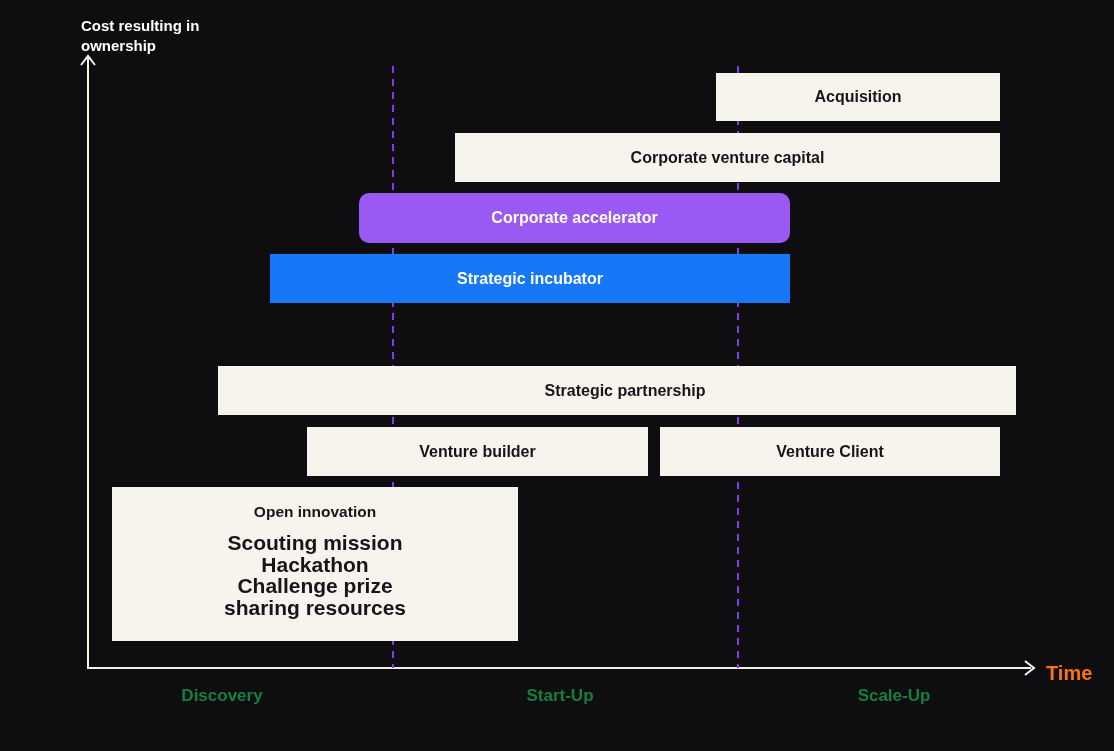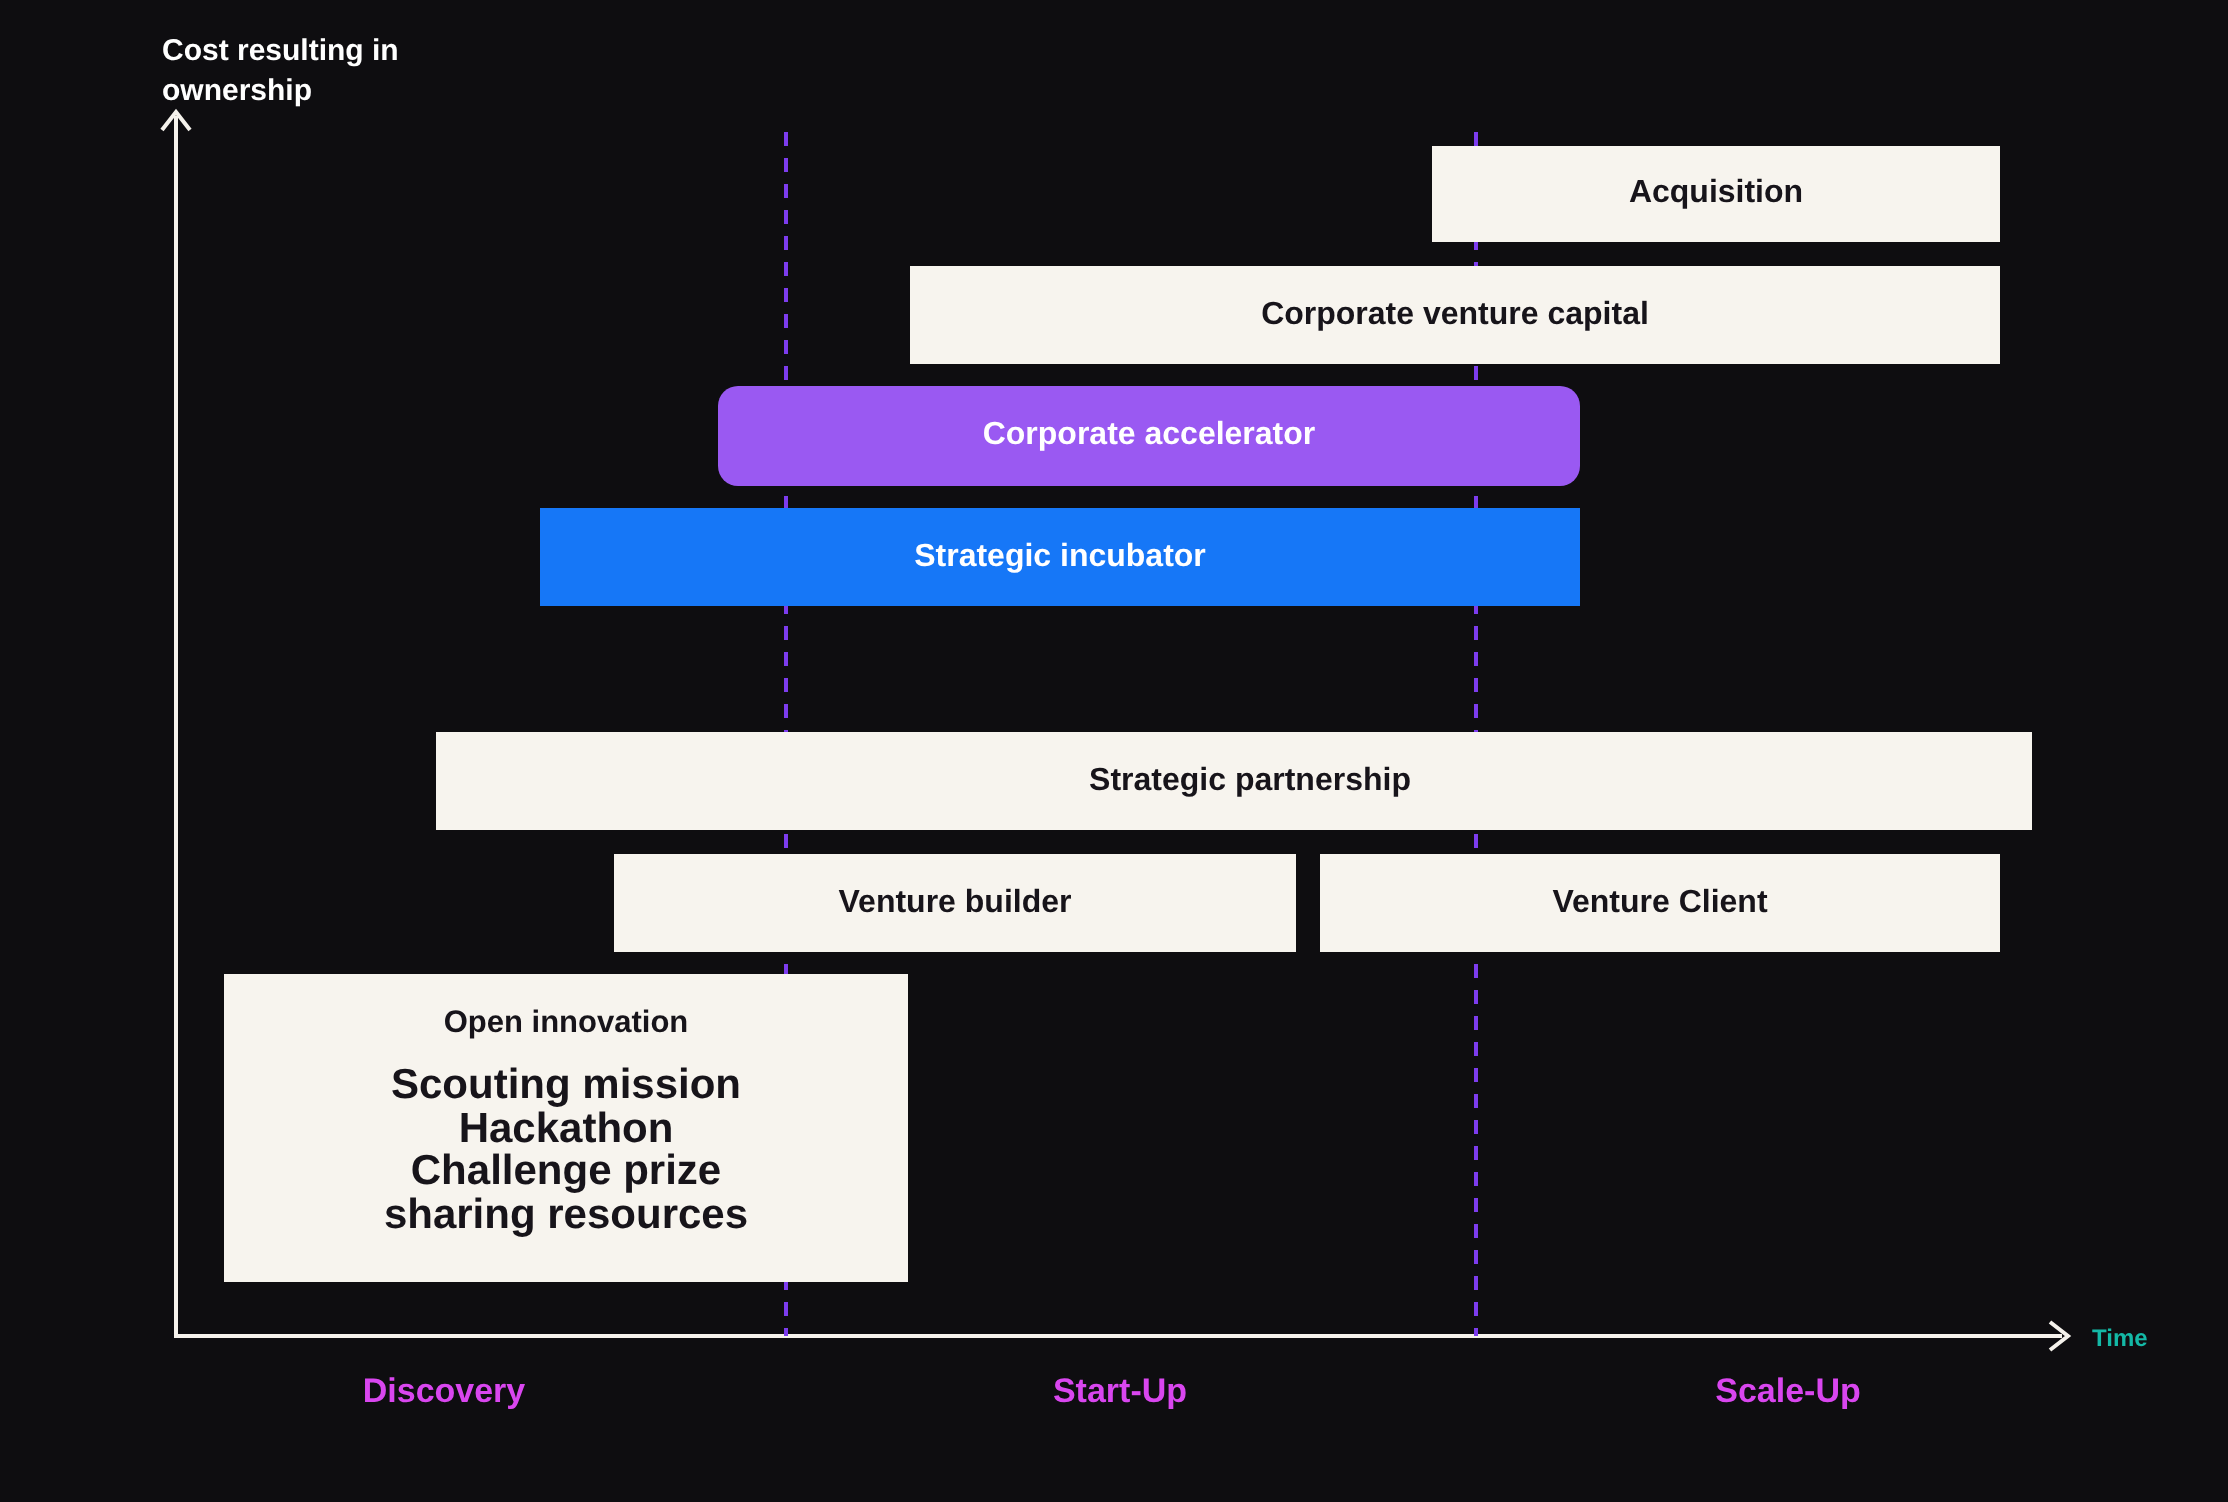--- a/index.html
+++ b/index.html
@@ -50,22 +50,22 @@
   }
   .x-axis-arrow {
     position: absolute;
     left: 1022px;
     top: 659px;
   }
   .time-label {
     position: absolute;
     left: 1046px;
     top: 662px;
-    color: #14b8a6;
-    font-size: 12px;
+    color: #f97316;
+    font-size: 20px;
   }
 
   
   .divider {
     position: absolute;
     top: 66px;
     width: 2px;
     height: 602px;
     background: repeating-linear-gradient(
       to bottom,
@@ -97,21 +97,21 @@
   .bar-incubator          { left: 270px; top: 254px; width: 520px; height: 49px; }
   .bar-strategic          { left: 218px; top: 366px; width: 782px; height: 49px; padding-left: 16px; }
   .bar-venture-builder    { left: 307px; top: 427px; width: 341px; height: 49px; }
   .bar-venture-client     { left: 660px; top: 427px; width: 340px; height: 49px; }
 
   
   .open-box {
     position: absolute;
     left: 112px;
     top: 487px;
-    width: 342px;
+    width: 406px;
     height: 154px;
     background: #F7F4EE;
     color: #17141A;
     z-index: 2;
     text-align: center;
     box-sizing: border-box;
     padding-top: 14px;
   }
   .open-box .title {
     font-size: 15.5px;
@@ -121,21 +121,21 @@
     margin-top: 10px;
     font-size: 21px;
     line-height: 21.5px;
   }
 
   
   .x-tick {
     position: absolute;
     top: 686px;
     transform: translateX(-50%);
-    color: #d946ef;
+    color: #15803d;
     font-size: 17px;
   }
   .tick-discovery { left: 222px; }
   .tick-startup   { left: 560px; }
   .tick-scaleup   { left: 894px; }
 </style>
 </head>
 <body>
 
 <div class="canvas">

